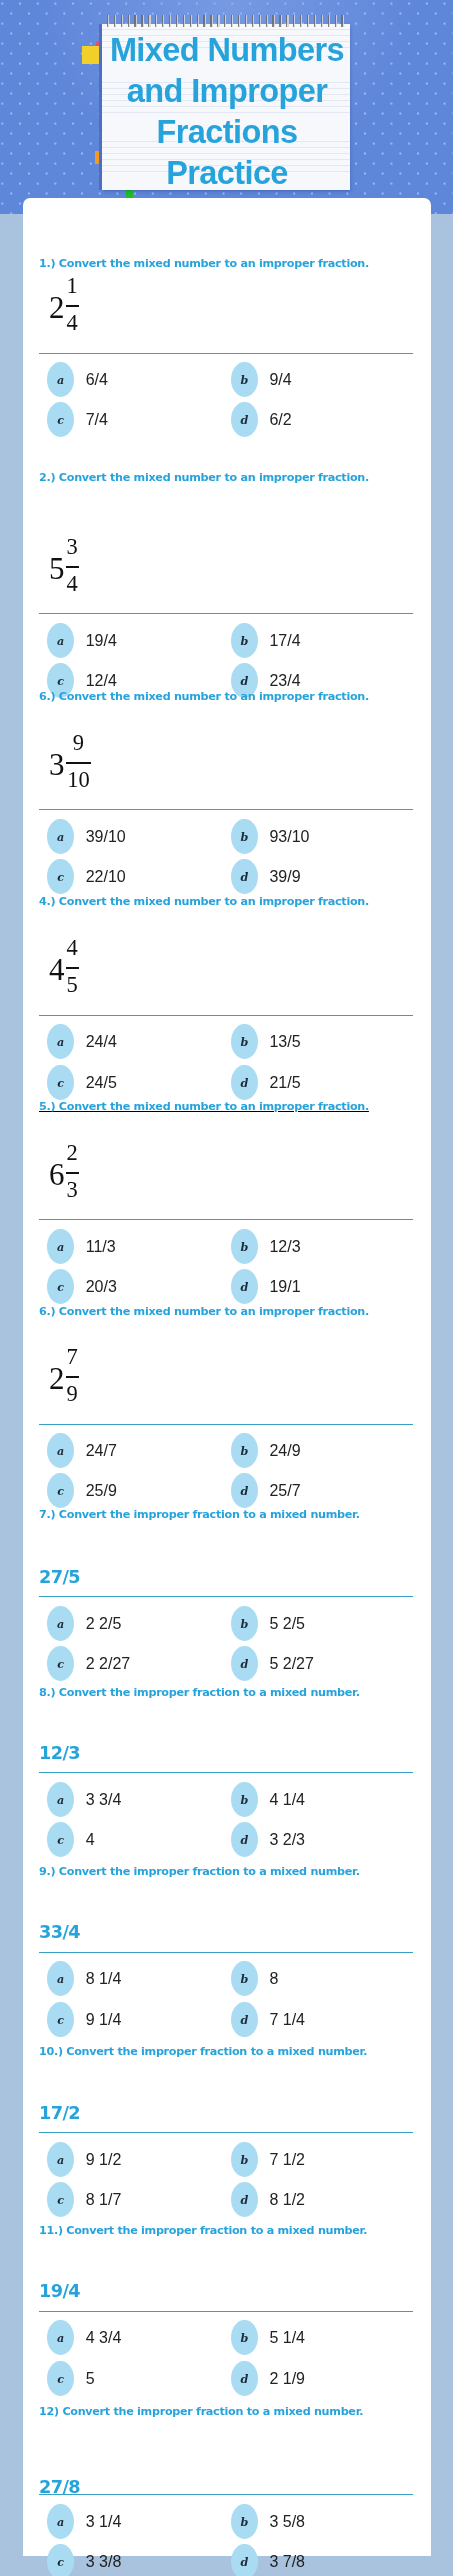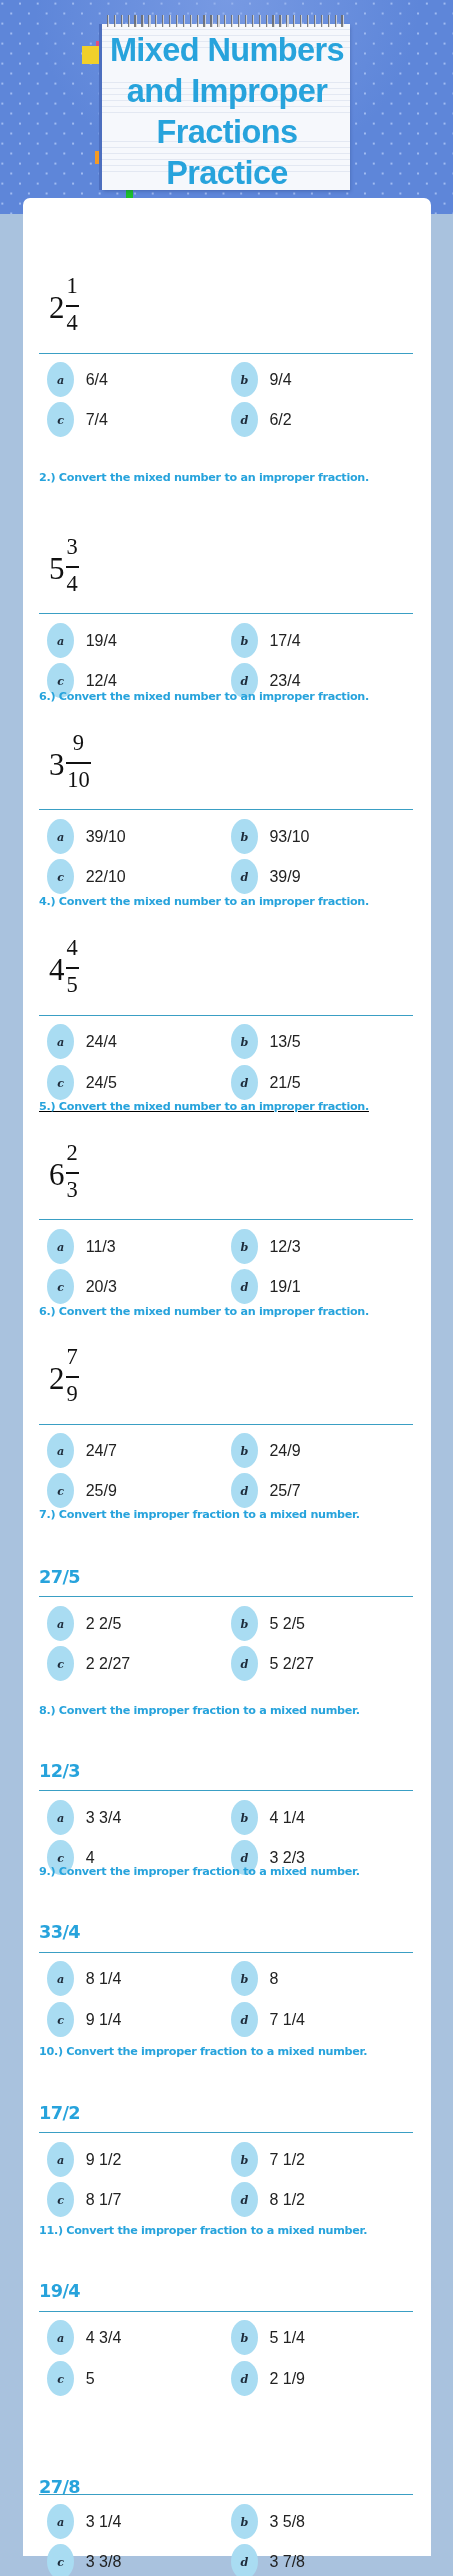--- a/index.html
+++ b/index.html
@@ -90,20 +90,21 @@
     <span>and Improper</span>
     <span>Fractions</span>
     <span>Practice</span>
   </h1>
 </div>
 
 <div class="card"></div>
 
 <div id="questions">
     <div class="q" style="top: 257px; height: 179px;">
+      <div class="q-title">1.) Convert the mixed number to an improper fraction.</div>
       <div class="mixed" style="top: 16px;">
         <span class="whole">2</span>
         <div class="frac" style="left: 13px; width: 20px;">
           <span class="num">1</span>
           <span class="bar" style="width: 13px; left: 3.5px;"></span>
           <span class="den">4</span>
         </div>
       </div>
       <div class="divider" style="top: 96px;"></div>
       <div class="opt" style="left: 8.3px; top: 105px; height: 35px;">
@@ -277,21 +278,21 @@
       </div>
       <div class="opt" style="left: 8.3px; top: 138px; height: 35px;">
         <span class="bubble">c</span>
         <span class="opt-text">2 2/27</span>
       </div>
       <div class="opt" style="left: 192px; top: 138px; height: 35px;">
         <span class="bubble">d</span>
         <span class="opt-text">5 2/27</span>
       </div>
     </div>
-    <div class="q" style="top: 1686px; height: 169px; margin-top: 18px;">
+    <div class="q" style="top: 1686px; height: 169px;">
       <div class="q-title">8.) Convert the improper fraction to a mixed number.</div>
       <div class="improper" style="top: 57px;">12/3</div>
       <div class="divider" style="top: 86px;"></div>
       <div class="opt" style="left: 8.3px; top: 96px; height: 35px;">
         <span class="bubble">a</span>
         <span class="opt-text">3 3/4</span>
       </div>
       <div class="opt" style="left: 192px; top: 96px; height: 35px;">
         <span class="bubble">b</span>
         <span class="opt-text">4 1/4</span>
@@ -362,20 +363,21 @@
       <div class="opt" style="left: 8.3px; top: 137px; height: 35px;">
         <span class="bubble">c</span>
         <span class="opt-text">5</span>
       </div>
       <div class="opt" style="left: 192px; top: 137px; height: 35px;">
         <span class="bubble">d</span>
         <span class="opt-text">2 1/9</span>
       </div>
     </div>
     <div class="q" style="top: 2405px; height: 172px;">
+      <div class="q-title">12) Convert the improper fraction to a mixed number.</div>
       <div class="improper" style="top: 72px;">27/8</div>
       <div class="divider" style="top: 89px;"></div>
       <div class="opt" style="left: 8.3px; top: 99px; height: 35px;">
         <span class="bubble">a</span>
         <span class="opt-text">3 1/4</span>
       </div>
       <div class="opt" style="left: 192px; top: 99px; height: 35px;">
         <span class="bubble">b</span>
         <span class="opt-text">3 5/8</span>
       </div>

